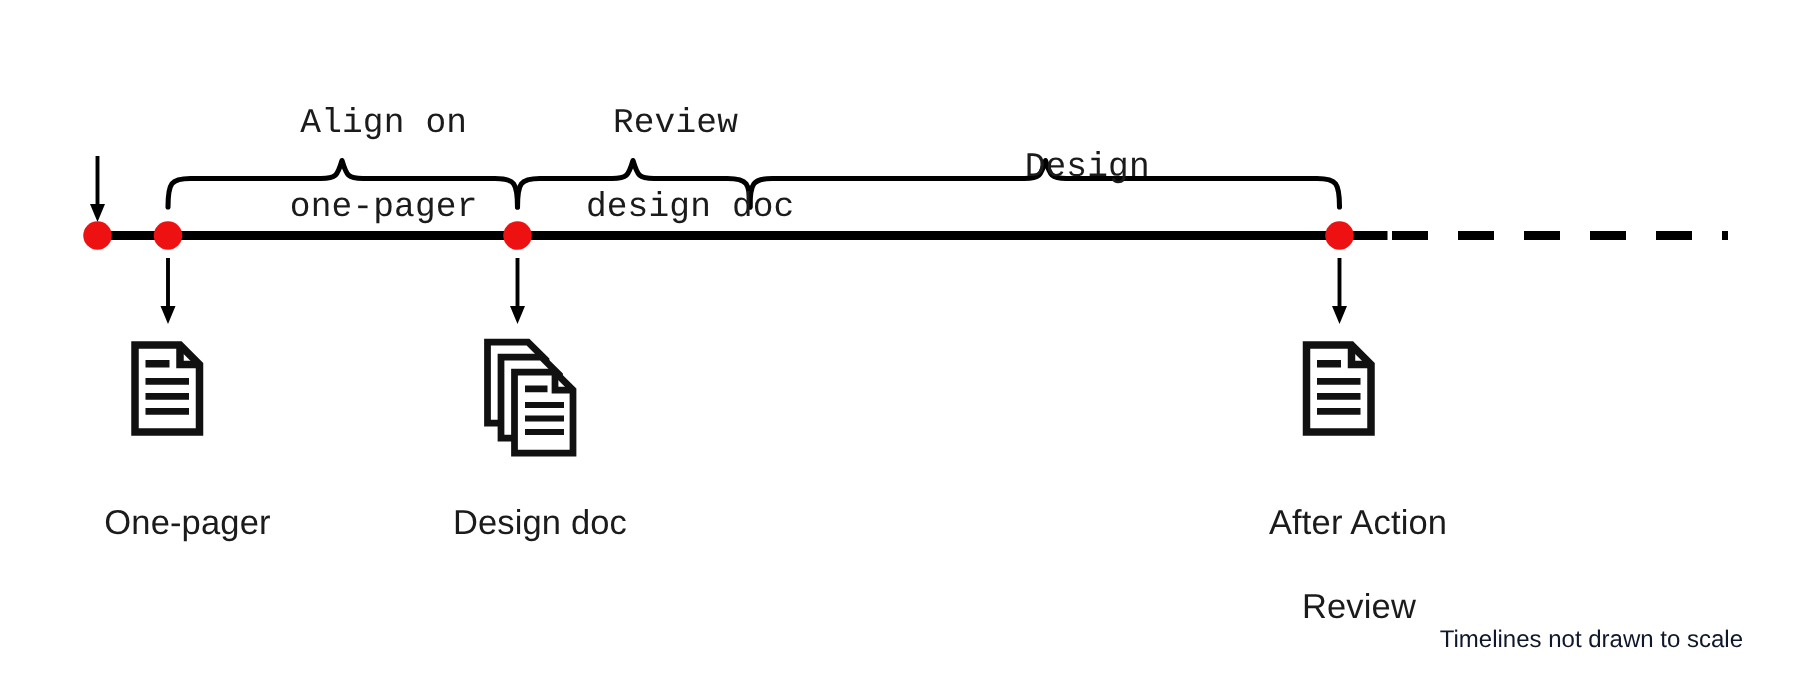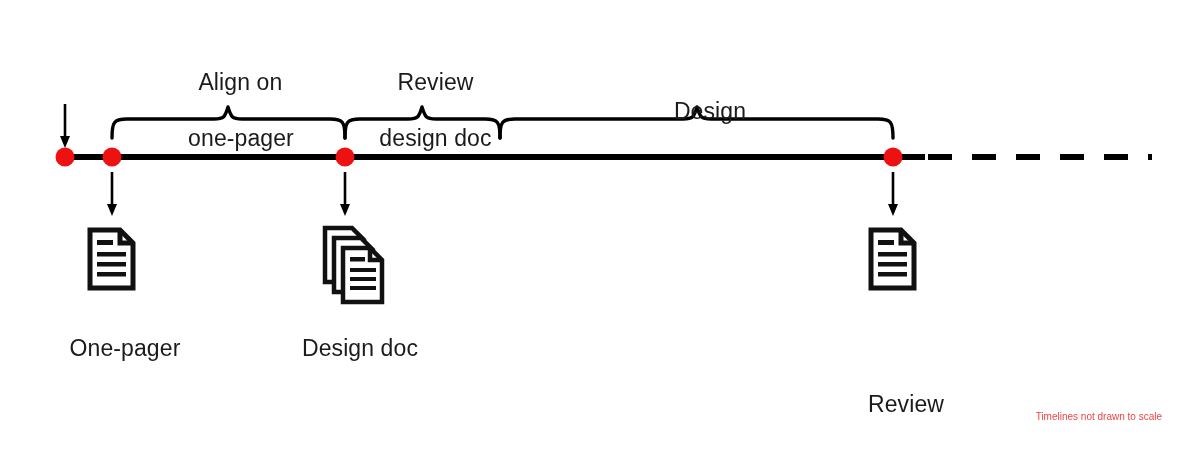--- a/index.html
+++ b/index.html
@@ -29,31 +29,32 @@
   .lbl {
     position: absolute;
     text-align: center;
     line-height: 1.22;
     color: #1b1b1b;
     white-space: pre;
     letter-spacing: 0.1px;
   }
   .phase-label {
     font-size: 23px;
+    font-family: Liberation Mono, monospace;
   }
   .milestone-label {
     font-size: 23px;
   }
   .start-label {
     font-size: 23px;
   }
   .footnote {
     position: absolute;
-    font-size: 10px;
-    color: #ef4444;
+    font-size: 16px;
+    color: #0f172a;
     text-align: right;
     white-space: pre;
   }
 </style>
 </head>
 <body>
 
 <div id="canvas">
 
   <svg id="diagram-svg" viewBox="0 0 1200 462">
@@ -159,21 +160,21 @@
 
   <div class="lbl milestone-label" style="left:12px; top:306px; width:200px;">
     <span>One-pager</span>
   </div>
 
   <div class="lbl milestone-label" style="left:247px; top:306px; width:200px;">
     <span>Design doc</span>
   </div>
 
   <div class="lbl milestone-label" style="left:793px; top:306px; width:200px;">
-    <br>
+    <span>After Action</span><br>
     <span>Review</span>
   </div>
 
   <div class="footnote" style="left:762px; top:400px; width:400px;">
     <span>Timelines not drawn to scale</span>
   </div>
 
 </div>
 
 </body></html>

